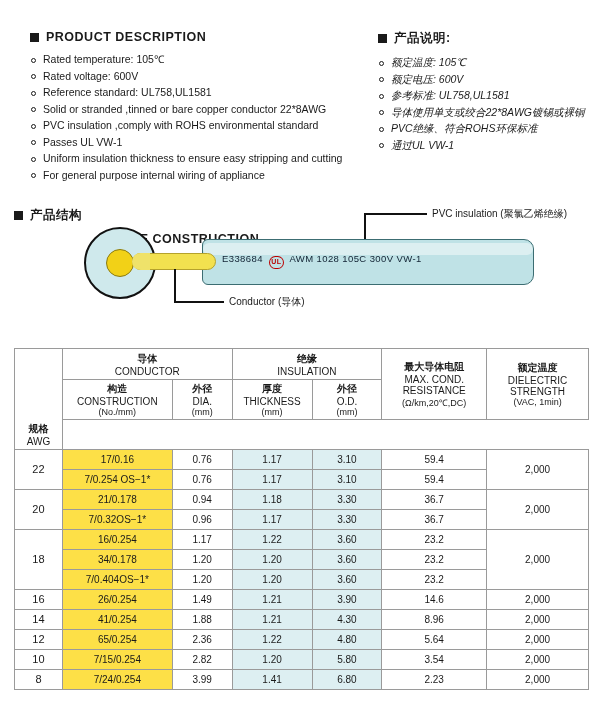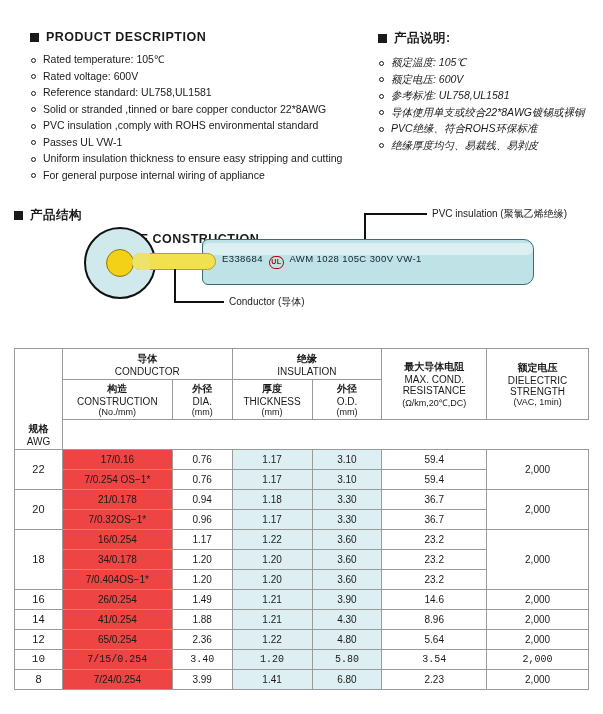--- a/index.html
+++ b/index.html
@@ -96,21 +96,21 @@
   }
   table.spec td,table.spec th{
     border:1px solid #9a9a9a;text-align:center;vertical-align:middle;
     padding:2px 3px;font-weight:normal;
   }
   .hdr-grp{background:#ffffff;font-weight:bold;}
   .hdr-sub{background:#ffffff;}
   .cn{display:block;font-weight:bold;text-align:center;}
   .en{display:block;}
   .unit{display:block;font-size:9px;}
-  td.constr{background:#ef4444;color:#1a1a1a;margin-top:44px;}
+  td.constr{background:#fde047;color:#1a1a1a;margin-top:44px;}
   td.ins{background:#ddeff2;}
   .awgcell{font-size:11px;}
   .hdr-top td{height:26px;}
 </style>
 </head>
 <body>
 
 <div class="page">
 
   <div class="desc-wrap">
@@ -136,21 +136,21 @@
       <div class="sec-title">
         <span class="sq"></span>
         <span>产品说明:</span>
       </div>
       <ul class="bullets">
         <li>额定温度: 105℃</li>
         <li>额定电压: 600V</li>
         <li>参考标准: UL758,UL1581</li>
         <li>导体使用单支或绞合22*8AWG镀锡或裸铜</li>
         <li>PVC绝缘、符合ROHS环保标准</li>
-        <li>绝缘厚度均匀、易裁线、易剥皮</li>
+        <li>通过UL  VW-1</li>
       </ul>
     </div>
   </div>
 
   <div class="sec-title cc-title">
     <span class="sq"></span>
     <span class="cn">产品结构</span>
     <span class="en">CABLE CONSTRUCTION</span>
   </div>
 
@@ -203,21 +203,21 @@
           <span class="cn">绝缘</span>
           <span class="en">INSULATION</span>
         </td>
         <td class="hdr-grp" rowspan="2">
           <span class="cn">最大导体电阻</span>
           <span class="en">MAX. COND.</span>
           <span class="en">RESISTANCE</span>
           <span class="unit">(Ω/km,20℃,DC)</span>
         </td>
         <td class="hdr-grp" rowspan="2">
-          <span class="cn">额定电压</span>
+          <span class="cn">额定温度</span>
           <span class="en">DIELECTRIC</span>
           <span class="en">STRENGTH</span>
           <span class="unit">(VAC, 1min)</span>
         </td>
       </tr>
       <tr class="hdr-sub">
         <td class="constr-h">
           <span class="cn">构造</span>
           <span class="en">CONSTRUCTION</span>
           <span class="unit">(No./mm)</span>
@@ -322,24 +322,24 @@
         </tr>
         <tr style="height: 20px;">
           <td rowspan="1" class="awgcell">12</td>
           <td class="constr">65/0.254</td>
           <td>2.36</td>
           <td class="ins">1.22</td>
           <td class="ins">4.80</td>
           <td>5.64</td>
           <td rowspan="1">2,000</td>
         </tr>
-        <tr style="height: 20px; font-family: Liberation Mono, monospace;">
+        <tr style="height: 20px;">
           <td rowspan="1" class="awgcell">10</td>
           <td class="constr">7/15/0.254</td>
-          <td>3.40</td>
+          <td>2.82</td>
           <td class="ins">1.20</td>
           <td class="ins">5.80</td>
           <td>3.54</td>
           <td rowspan="1">2,000</td>
         </tr>
         <tr style="height: 20px;">
           <td rowspan="1" class="awgcell">8</td>
           <td class="constr">7/24/0.254</td>
           <td>3.99</td>
           <td class="ins">1.41</td>

